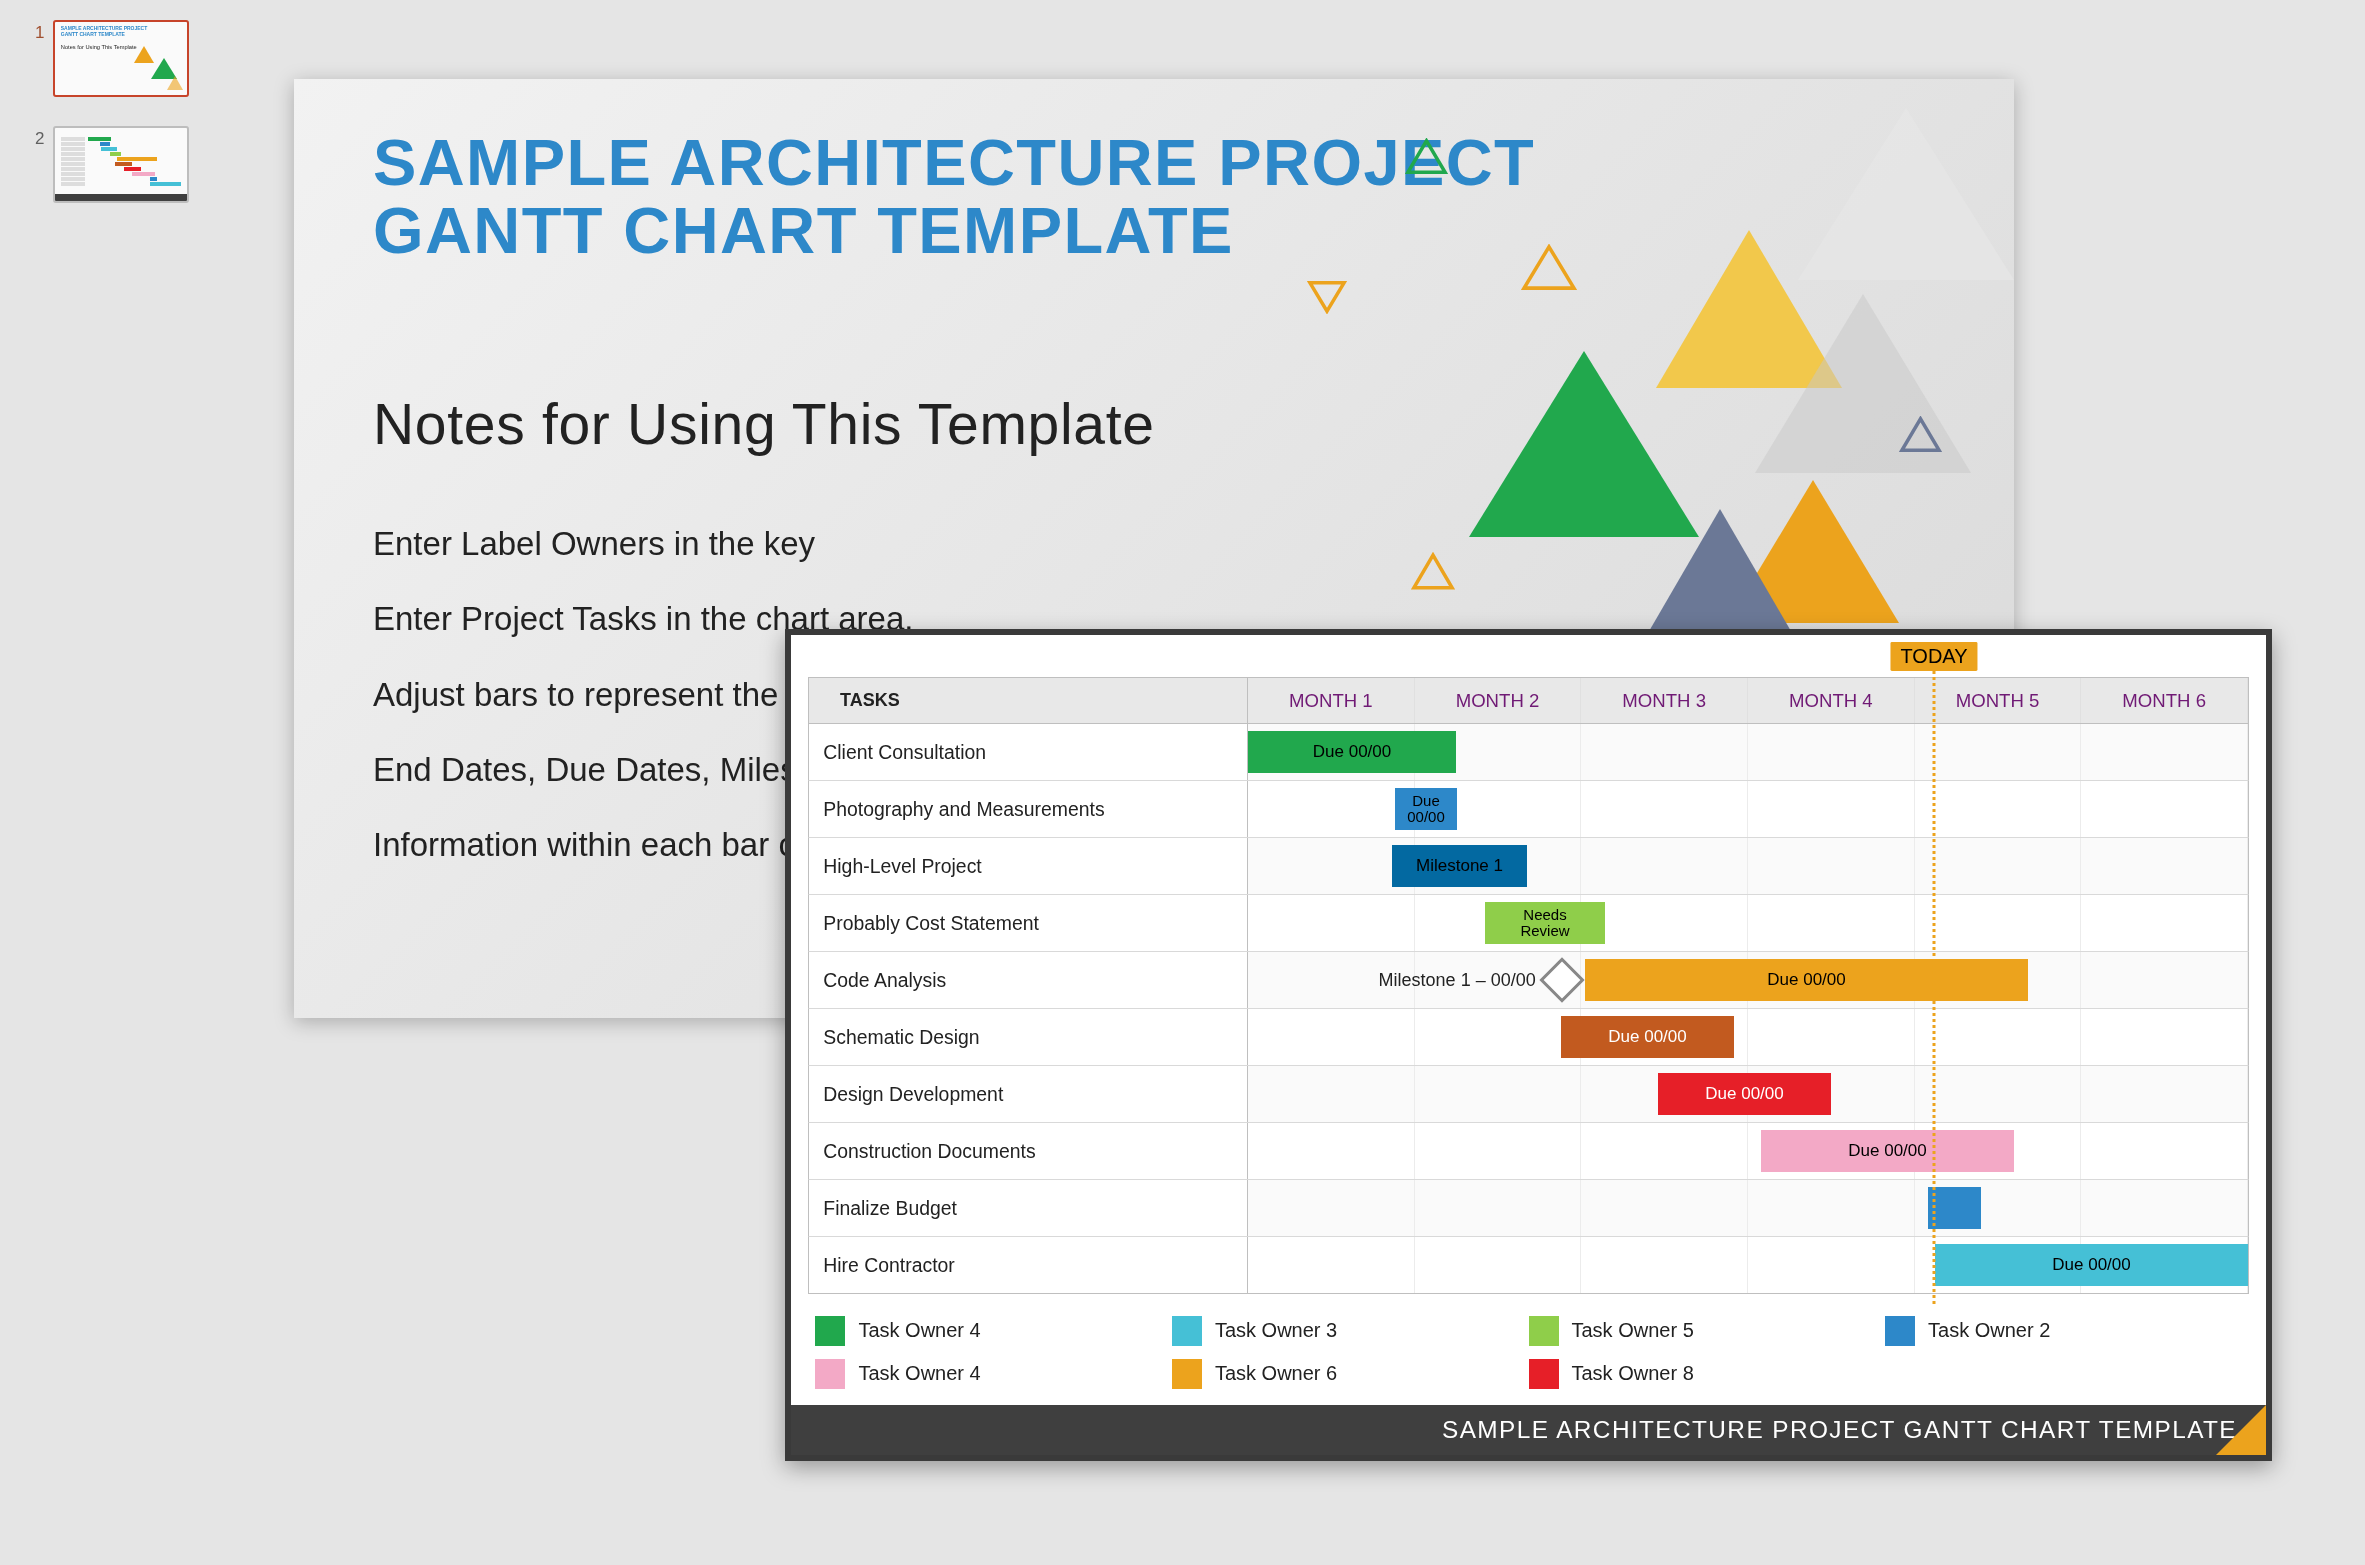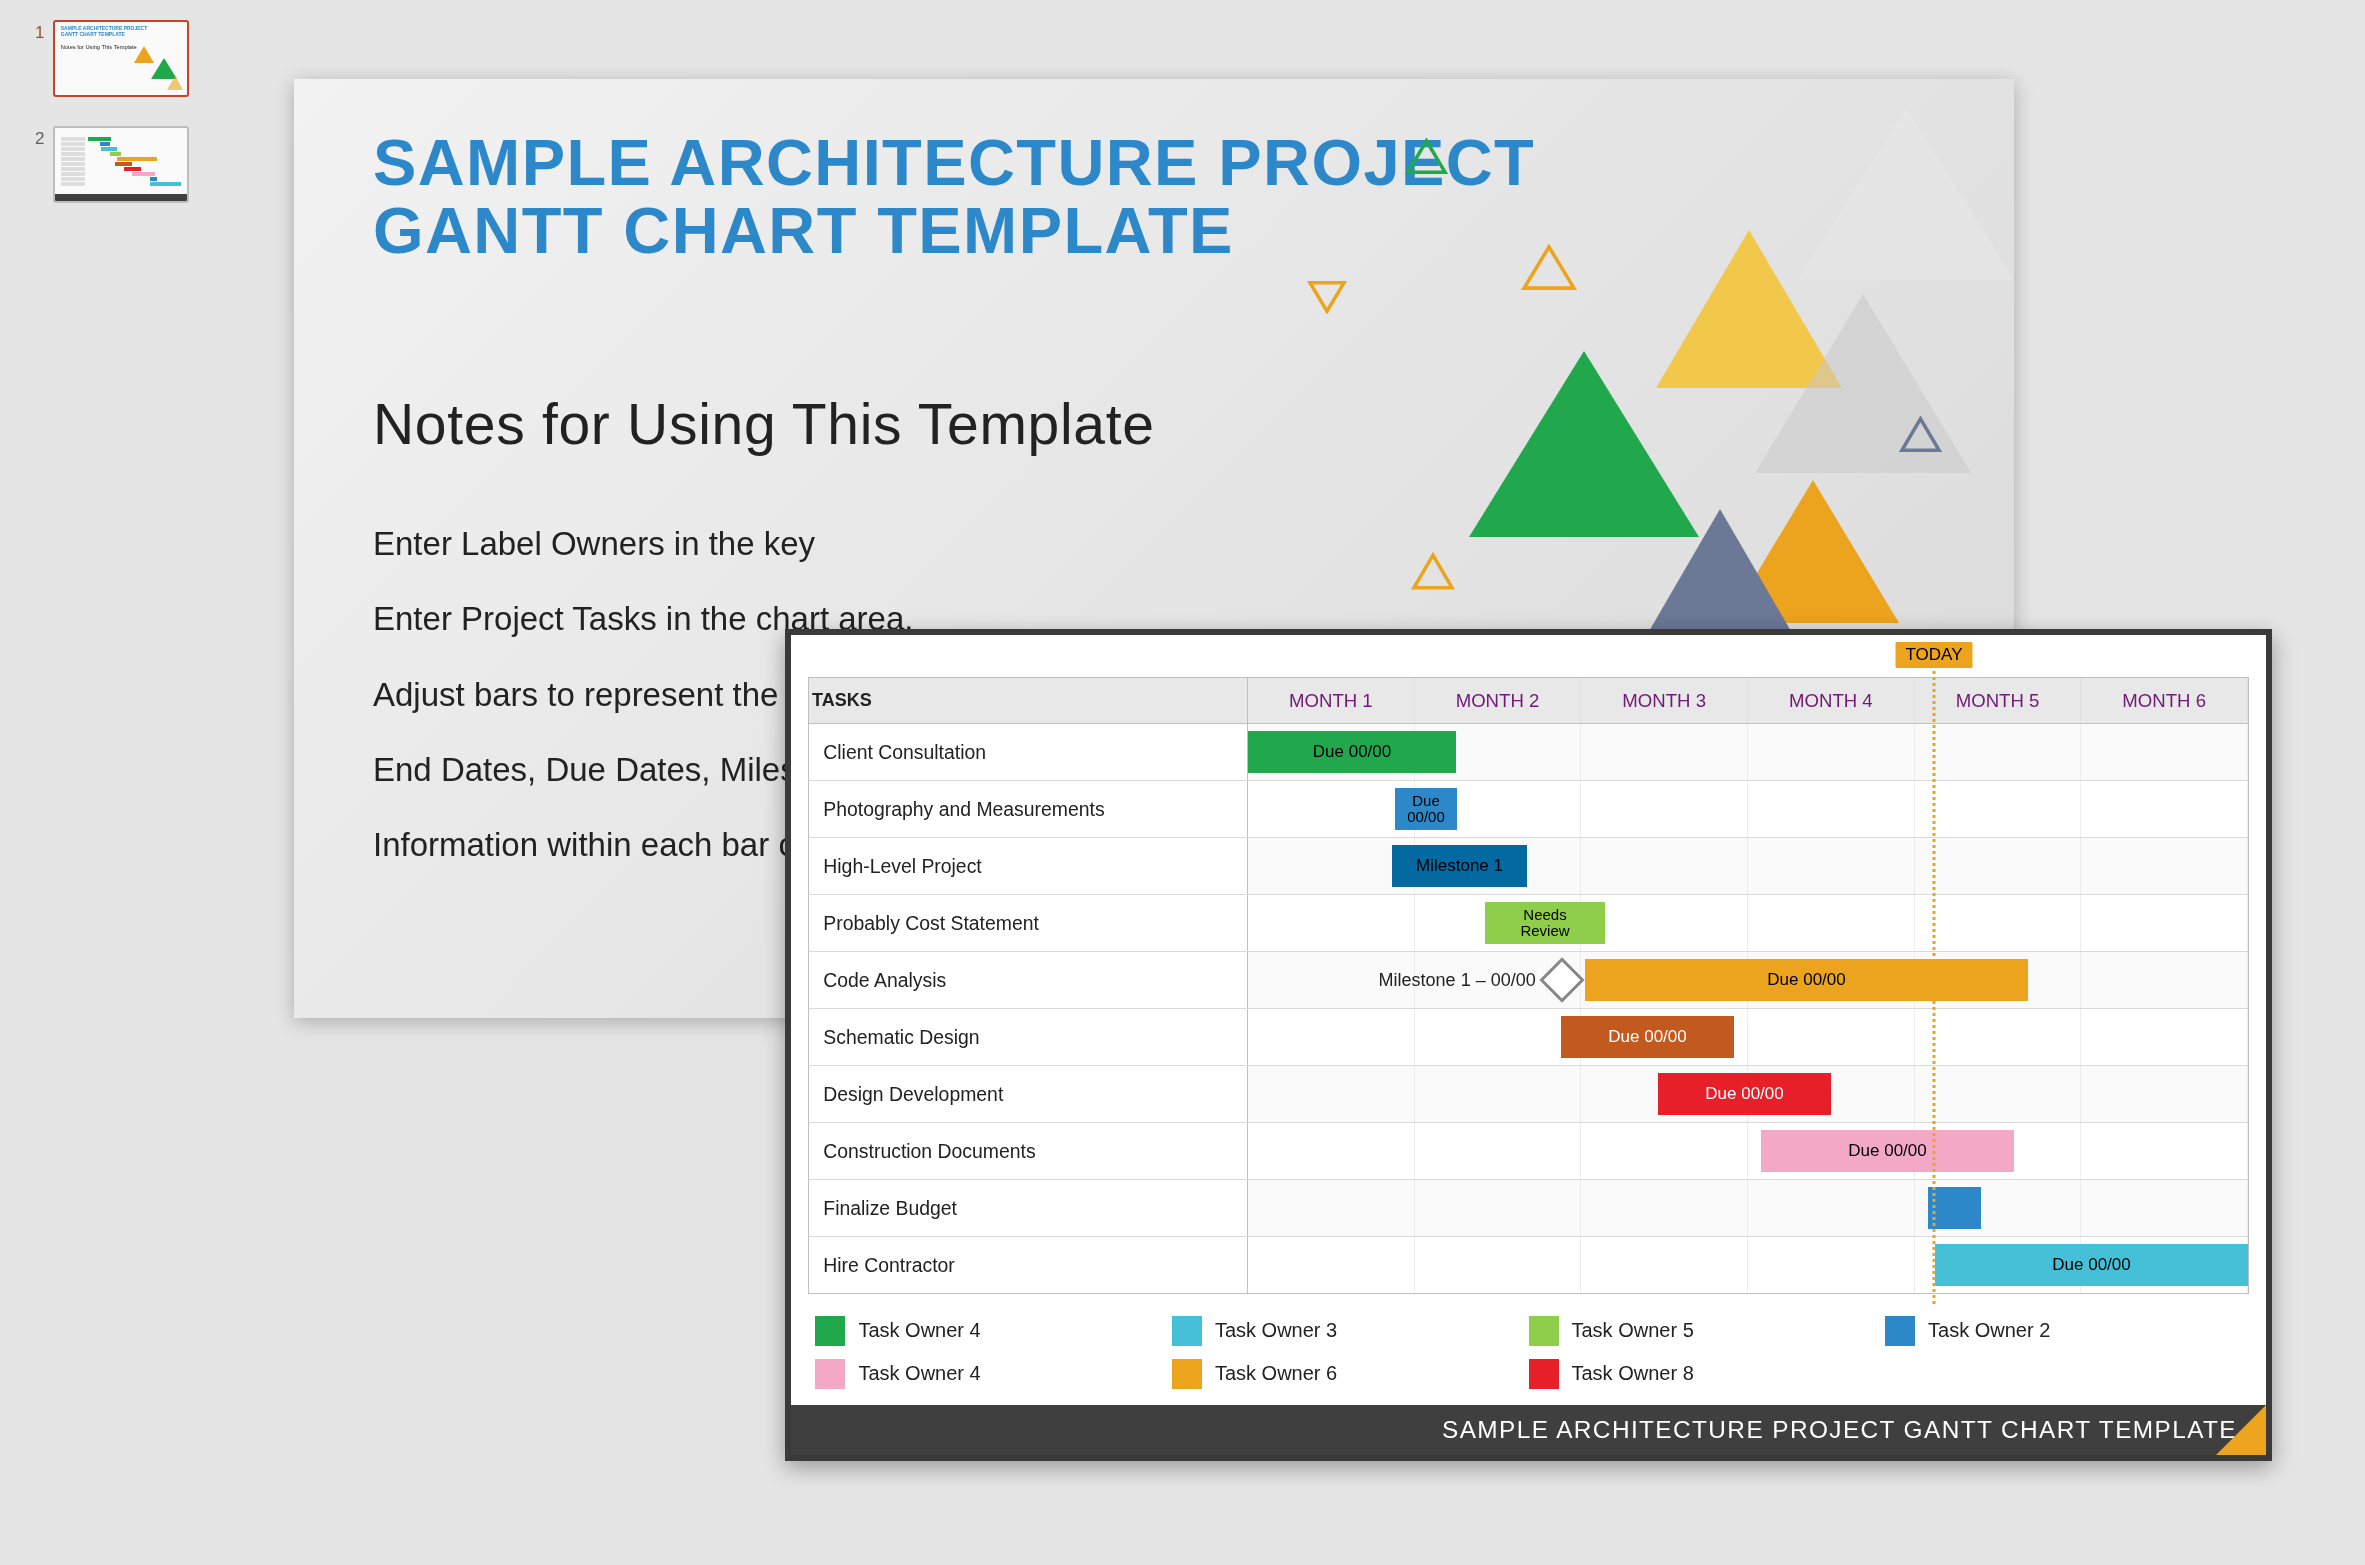--- a/index.html
+++ b/index.html
@@ -20,26 +20,26 @@
   .thumb2-bar{height:3.6px;}
   
   .slide1{position:absolute;left:294px;top:79px;width:1720px;height:939px;background:linear-gradient(135deg,#f2f2f2,#d9d9d9);box-shadow:0 4.3px 18.6px rgba(0,0,0,.25);}
   .slide1-title{position:absolute;left:79px;top:50px;font-size:65px;font-weight:700;color:#2d88c9;letter-spacing:1.4px;line-height:1.05;}
   .slide1-sub{position:absolute;left:79px;top:312px;font-size:57px;color:#222;letter-spacing:0.7px;}
   .body-lines{position:absolute;left:79px;top:444px;font-size:33px;color:#222;line-height:1.25;}
   .body-lines p{margin-bottom:34px;}
   .tri{position:absolute;width:0;height:0;border-style:solid;}
   
   .gantt-card{position:absolute;left:785px;top:629px;width:1487px;height:832px;background:#fff;border:6.5px solid #3a3a3a;box-shadow:0 7.2px 21.5px rgba(0,0,0,.35);}
-  .today-flag{position:absolute;top:7.2px;transform:translateX(-50%);background:#eca31d;color:#000;font-size:17px;padding:2.9px 10px;border-radius:1.4px;z-index:4;}
+  .today-flag{position:absolute;top:7.2px;transform:translateX(-50%);background:#eca31d;color:#000;font-size:20px;padding:2.9px 10px;border-radius:1.4px;z-index:4;}
   .today-line{position:absolute;top:29px;bottom:151px;border-left:3.6px dotted #eca31d;transform:translateX(-50%);z-index:3;}
   .gantt-scroll{position:absolute;left:17px;right:17px;top:42px;bottom:156px;overflow:hidden;}
   .gantt-table{width:100%;height:100%;}
   .g-head{display:flex;height:47px;background:#e8e8e8;border:0.7px solid #bfbfbf;}
-  .g-head .g-tasks-col{flex:0 0 439px;display:flex;align-items:center;padding-left:3px;font-weight:700;font-size:18px;color:#222;border-right:0.7px solid #bfbfbf;}
+  .g-head .g-tasks-col{flex:0 0 439px;display:flex;align-items:center;padding-left:31px;font-weight:700;font-size:18px;color:#222;border-right:0.7px solid #bfbfbf;}
   .g-head .g-month{flex:1 1 0;display:flex;align-items:center;justify-content:center;font-size:18.6px;color:#701a75;border-right:0.7px solid #e0e0e0;}
   .g-row{display:flex;height:57px;border-left:0.7px solid #bfbfbf;border-right:0.7px solid #bfbfbf;border-bottom:0.7px solid #d9d9d9;}
   .g-row:last-child{border-bottom:0.7px solid #bfbfbf;}
   .g-row .task-cell{flex:0 0 439px;display:flex;align-items:center;padding-left:14.3px;font-size:19.4px;color:#222;border-right:0.7px solid #bfbfbf;background:#fff;}
   .g-row .chart-cell{flex:1 1 auto;position:relative;background:#fff;}
   .g-row:nth-child(odd) .chart-cell{background:#fafafa;}
   .month-grid{position:absolute;inset:0;display:flex;}
   .month-grid div{flex:1 1 0;border-right:0.7px solid #ececec;}
   .bar{position:absolute;top:7.2px;height:42px;display:flex;align-items:center;justify-content:center;font-size:17px;color:#000;white-space:pre;text-align:center;line-height:1.05;}
   .bar.small{font-size:15px;}

